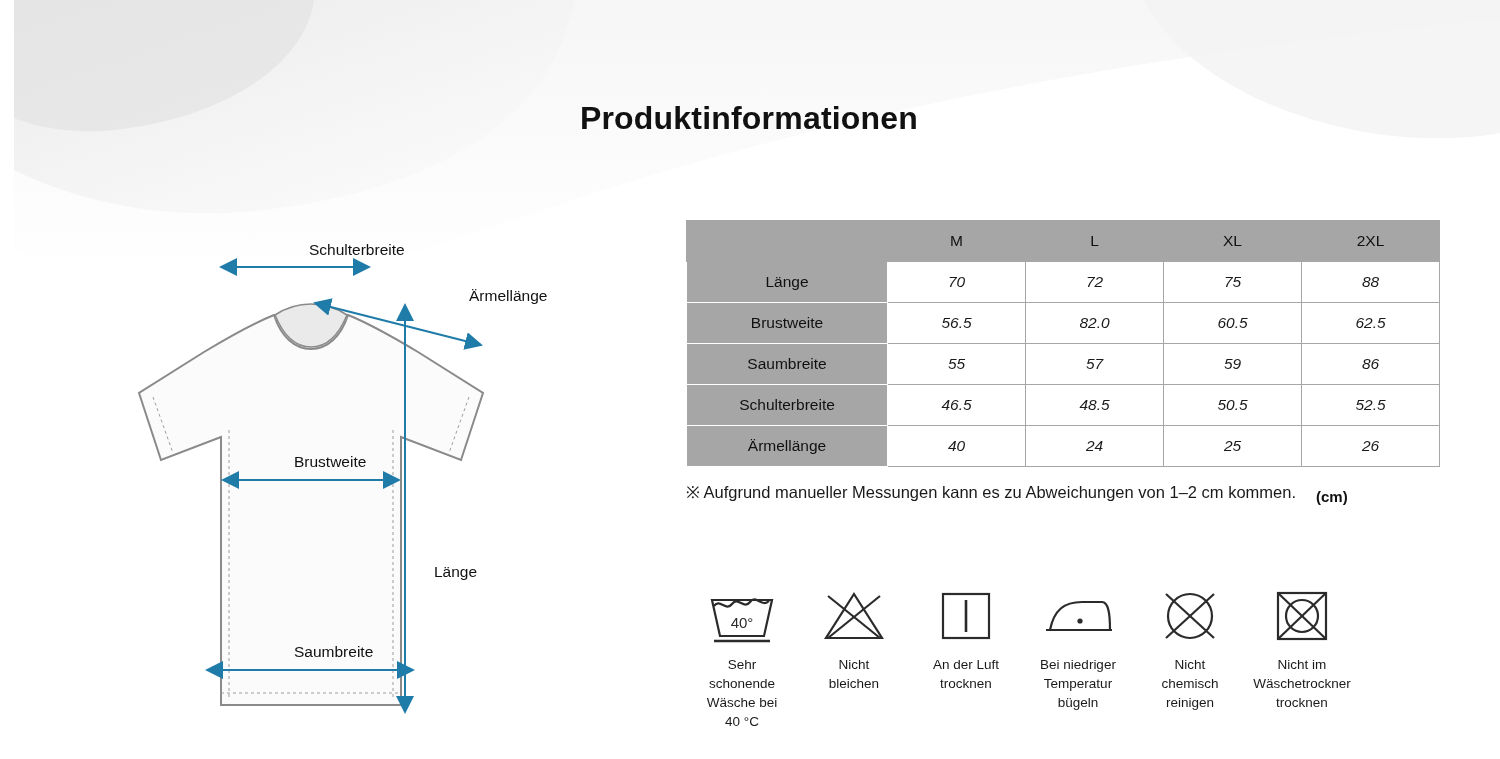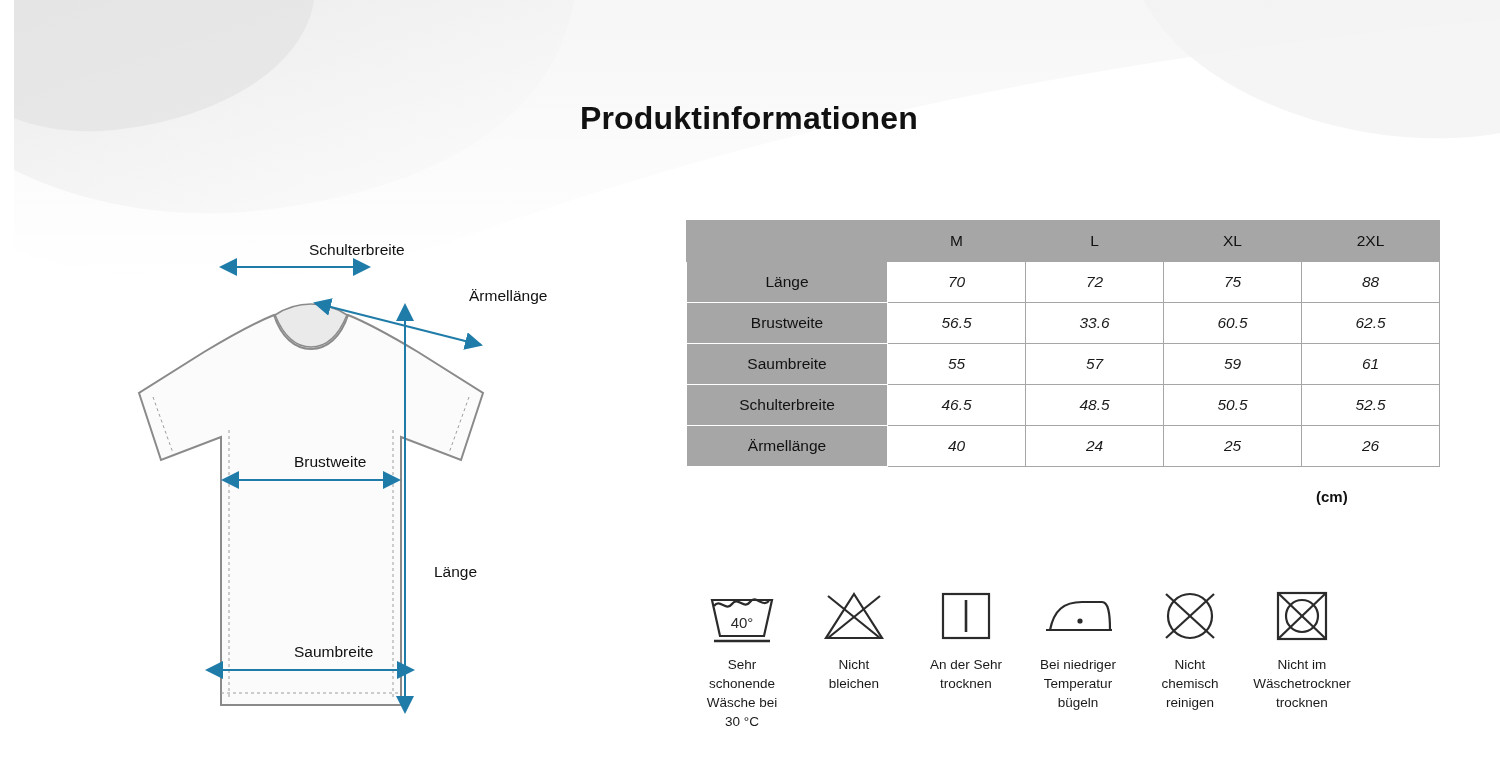--- a/index.html
+++ b/index.html
@@ -249,66 +249,67 @@
       <tr>
         <td class="row-head">Länge</td>
         <td class="val">70</td>
         <td class="val">72</td>
         <td class="val">75</td>
         <td class="val">88</td>
       </tr>
       <tr>
         <td class="row-head">Brustweite</td>
         <td class="val">56.5</td>
-        <td class="val">33.6</td>
+        <td class="val">82.0</td>
         <td class="val">60.5</td>
         <td class="val">62.5</td>
       </tr>
       <tr>
         <td class="row-head">Saumbreite</td>
         <td class="val">55</td>
         <td class="val">57</td>
         <td class="val">59</td>
-        <td class="val">61</td>
+        <td class="val">86</td>
       </tr>
       <tr>
         <td class="row-head">Schulterbreite</td>
         <td class="val">46.5</td>
         <td class="val">48.5</td>
         <td class="val">50.5</td>
         <td class="val">52.5</td>
       </tr>
       <tr>
         <td class="row-head">Ärmellänge</td>
         <td class="val">40</td>
         <td class="val">24</td>
         <td class="val">25</td>
         <td class="val">26</td>
       </tr>
     </tbody>
   </table>
 
   <div id="unit-note">(cm)</div>
+  <div id="measure-note">※ Aufgrund manueller Messungen kann es zu Abweichungen von 1–2 cm kommen.</div>
 
   <div id="care-row">
 
     <div class="care-item">
       <div class="care-icon">
         <svg width="72" height="56" viewBox="0 0 72 56" xmlns="http://www.w3.org/2000/svg">
           <path d="M6,12 L66,12 L58,48 L14,48 Z" fill="none" stroke="#2b2b2b" stroke-width="2.2"></path>
           <path d="M8,18 C14,10 20,24 26,16 C32,8 38,22 44,14 C50,6 56,20 63,13" fill="none" stroke="#2b2b2b" stroke-width="2.2"></path>
           <text x="36" y="40" font-family="'Liberation Sans', sans-serif" font-size="15" text-anchor="middle" fill="#2b2b2b">40°</text>
           <line x1="8" y1="53" x2="64" y2="53" stroke="#2b2b2b" stroke-width="2.6"></line>
           <line x1="8" y1="58" x2="64" y2="58" stroke="#2b2b2b" stroke-width="2.6"></line>
         </svg>
       </div>
       <div class="care-label">Sehr
 schonende
 Wäsche bei
-30 °C</div>
+40 °C</div>
     </div>
 
     <div class="care-item">
       <div class="care-icon">
         <svg width="64" height="56" viewBox="0 0 64 56" xmlns="http://www.w3.org/2000/svg">
           <path d="M32,6 L60,50 L4,50 Z" fill="none" stroke="#2b2b2b" stroke-width="2.2"></path>
           <line x1="6" y1="8" x2="58" y2="50" stroke="#2b2b2b" stroke-width="2.2"></line>
           <line x1="58" y1="8" x2="6" y2="50" stroke="#2b2b2b" stroke-width="2.2"></line>
         </svg>
       </div>
@@ -316,21 +317,21 @@
 bleichen</div>
     </div>
 
     <div class="care-item">
       <div class="care-icon">
         <svg width="56" height="56" viewBox="0 0 56 56" xmlns="http://www.w3.org/2000/svg">
           <rect x="5" y="6" width="46" height="44" fill="none" stroke="#2b2b2b" stroke-width="2.2"></rect>
           <line x1="28" y1="12" x2="28" y2="44" stroke="#2b2b2b" stroke-width="2.6"></line>
         </svg>
       </div>
-      <div class="care-label">An der Sehr
+      <div class="care-label">An der Luft
 trocknen</div>
     </div>
 
     <div class="care-item">
       <div class="care-icon">
         <svg width="72" height="48" viewBox="0 0 72 48" xmlns="http://www.w3.org/2000/svg">
           <path d="M8,38 C12,18 22,10 40,10 L60,10 C66,10 68,20 68,38 Z" fill="none" stroke="#2b2b2b" stroke-width="2.2"></path>
           <line x1="4" y1="38" x2="70" y2="38" stroke="#2b2b2b" stroke-width="2.2"></line>
           <circle cx="38" cy="29" r="2.6" fill="#2b2b2b"></circle>
         </svg>

